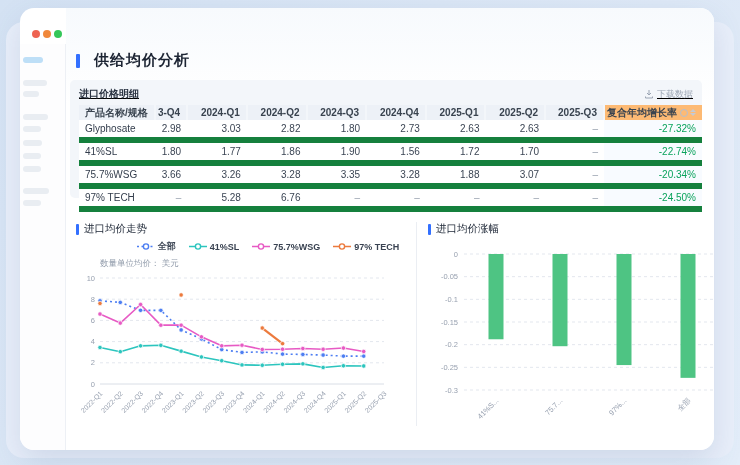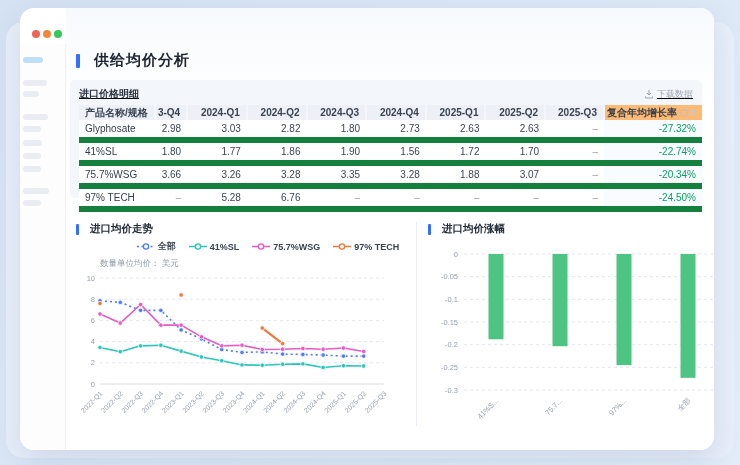--- a/index.html
+++ b/index.html
@@ -64,21 +64,21 @@
   .caret .up{border-bottom:3px solid #c3cad6;}
   .caret .down{border-top:3px solid #c3cad6;}
 
   .charts-row{position:absolute;left:0;top:206px;right:0;bottom:0;}
   .chart-sec{position:absolute;top:0;bottom:0;}
   .chart-left{left:4px;width:330px;}
   .chart-right{left:356px;width:306px;}
   .divider-v{position:absolute;left:350px;top:8px;height:204px;width:1px;background:#ebeef3;}
   .chart-title-row{position:absolute;left:6px;top:8px;display:flex;align-items:center;gap:5px;}
   .chart-title-row .accent{height:11px;width:3px;}
-  .chart-title{font-size:10.5px;font-weight:bold;color:#222b3a;margin-left:6px;}
+  .chart-title{font-size:10.5px;font-weight:normal;color:#222b3a;}
   .legend{position:absolute;left:66px;right:0;top:26px;display:flex;justify-content:center;gap:13px;}
   .legend-item{display:flex;align-items:center;gap:3px;cursor:pointer;}
   .legend-item span{font-size:9px;font-weight:bold;color:#3a4352;}
   .unit-note{position:absolute;left:30px;top:44px;font-size:8.5px;color:#929cab;}
   .chart-svg{position:absolute;left:8px;top:54px;}
   .bar-svg{position:absolute;left:2px;top:26px;}
 </style>
 </head>
 <body>
 

